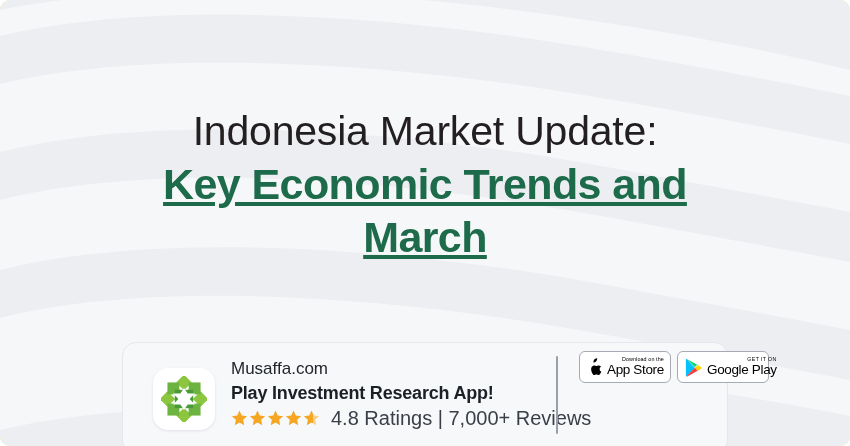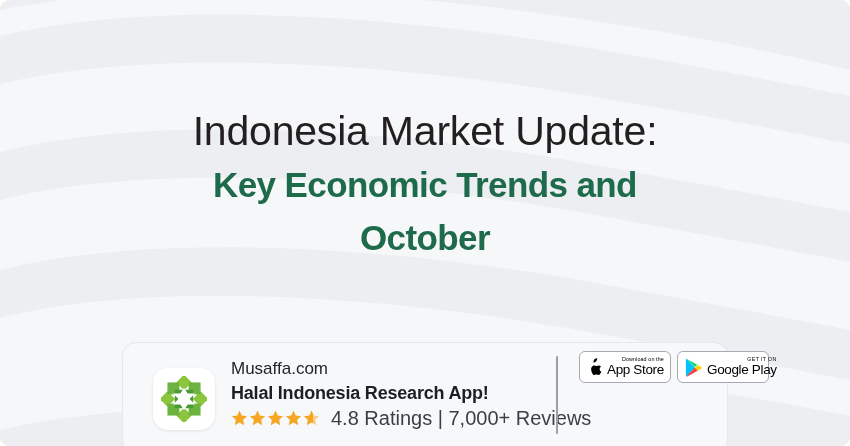--- a/index.html
+++ b/index.html
@@ -40,26 +40,27 @@
   }
   .line1 {
     font-size: 41px;
     font-weight: 400;
     color: #231f20;
     letter-spacing: -0.2px;
     line-height: 54px;
     white-space: nowrap;
   }
   .line-bold {
-    font-size: 35px;
+    font-size: 43px;
     font-weight: 700;
     color: #1d6b4a;
     letter-spacing: -0.6px;
     line-height: 53px;
     white-space: nowrap;
+    text-decoration: underline;
   }
 
   
   #app-card {
     position: absolute;
     left: 122px;
     top: 342px;
     width: 606px;
     height: 112px;
     background: #f7f8fa;
@@ -204,21 +205,21 @@
     <path d="M0,84 C160,46 400,64 590,96 C710,116 800,134 850,144 L850,96 C800,86 710,68 590,48 C400,16 160,-2 0,36 Z" fill="#eceef2"></path>
     <path d="M0,200 C160,160 400,180 590,214 C710,236 800,252 850,262 L850,212 C800,202 710,186 590,164 C400,130 160,112 0,152 Z" fill="#eceef2"></path>
     <path d="M0,318 C160,278 400,298 590,332 C710,354 800,370 850,380 L850,330 C800,320 710,304 590,282 C400,248 160,230 0,270 Z" fill="#eceef2"></path>
     <path d="M0,430 C160,392 400,410 590,442 L590,446 L0,446 Z" fill="#eceef2"></path>
     <path d="M640,380 C720,392 800,406 850,416 L850,446 L640,446 Z" fill="#eceef2"></path>
   </svg>
 
   <div class="headline">
     <div class="line1">Indonesia Market Update:</div>
     <div class="line-bold">Key Economic Trends and</div>
-    <div class="line-bold">October</div>
+    <div class="line-bold">March</div>
   </div>
 
   <div id="app-card">
 
     <div class="card-left">
 
       <div class="logo-tile">
         <svg width="46" height="46" viewBox="0 0 100 100">
           <g>
 
@@ -235,21 +236,21 @@
             <rect x="30" y="30" width="40" height="40" fill="#4a9b35"></rect>
 
             <path d="M50 26 L58 38 L74 38 L62 50 L74 62 L58 62 L50 74 L42 62 L26 62 L38 50 L26 38 L42 38 Z" fill="#ffffff"></path>
             <circle cx="50" cy="50" r="13" fill="#ffffff"></circle>
           </g>
         </svg>
       </div>
 
       <div class="card-text">
         <div class="brand">Musaffa.com</div>
-        <div class="tagline">Halal Indonesia Research App!</div>
+        <div class="tagline">Play Investment Research App!</div>
         <div class="rating-row">
           <span class="stars">
             <svg width="93" height="17" viewBox="0 0 93 17">
               <defs>
                 <path id="st" d="M8.5 0.6 L10.75 5.55 L16.1 6.2 L12.15 9.85 L13.2 15.2 L8.5 12.55 L3.8 15.2 L4.85 9.85 L0.9 6.2 L6.25 5.55 Z"></path>
                 <linearGradient id="half" x1="0" x2="1" y1="0" y2="0">
                   <stop offset="60%" stop-color="#f5a623"></stop>
                   <stop offset="60%" stop-color="#f7ce87"></stop>
                 </linearGradient>
               </defs>

